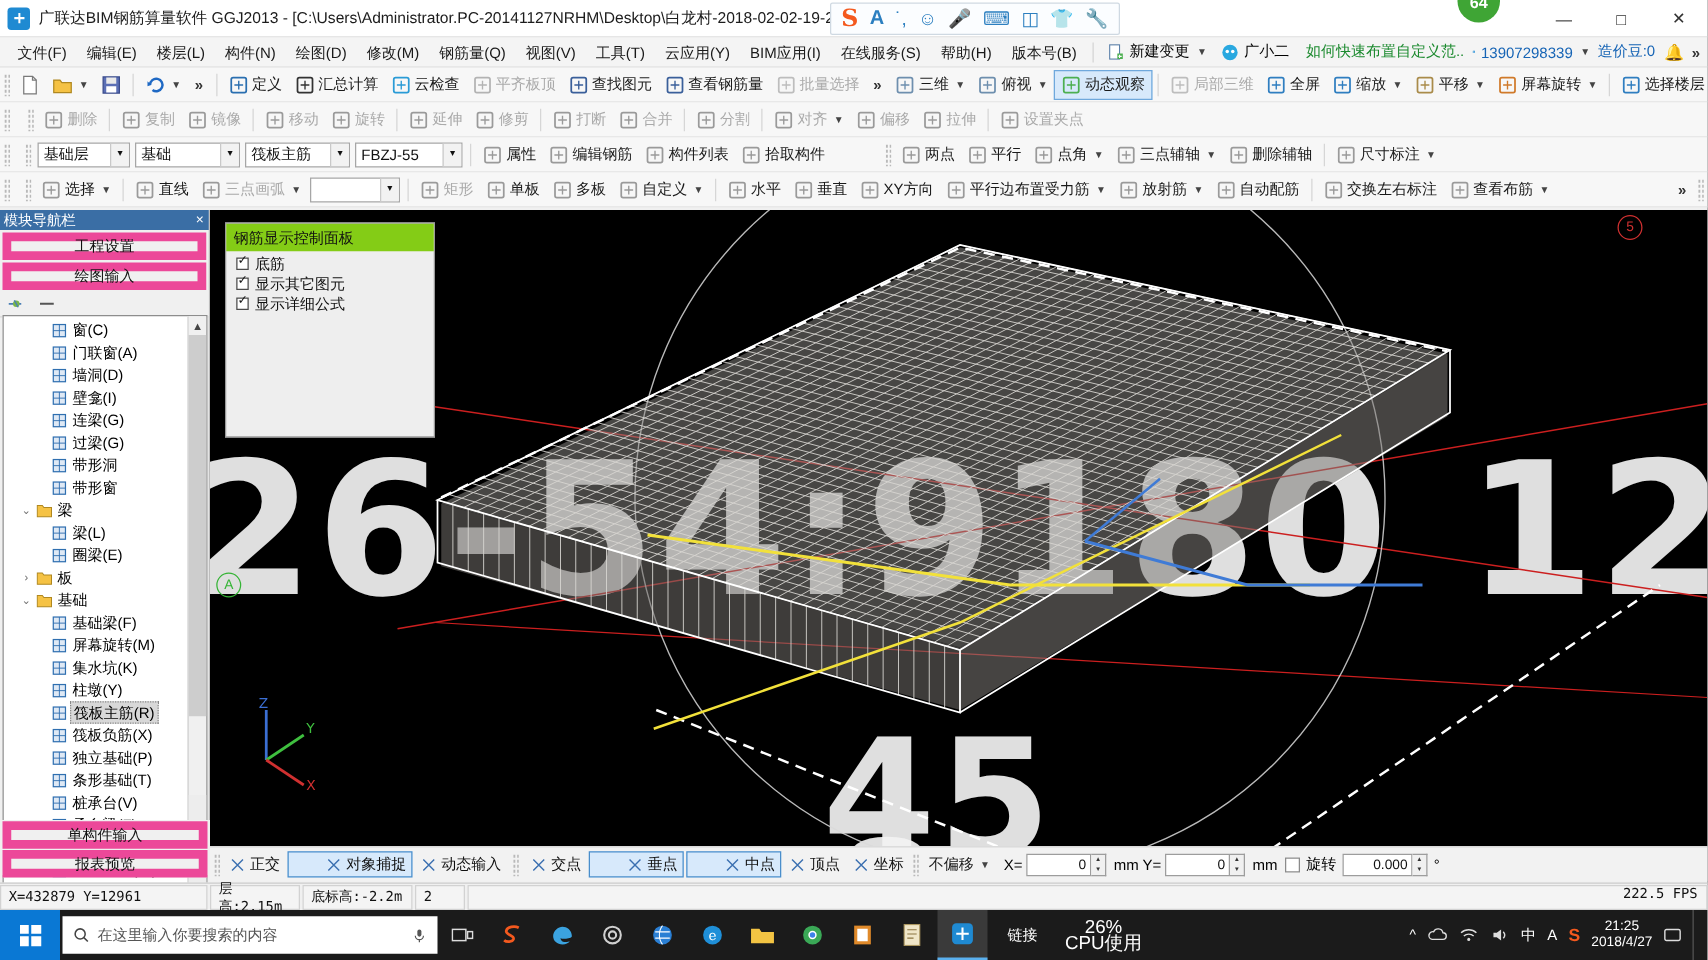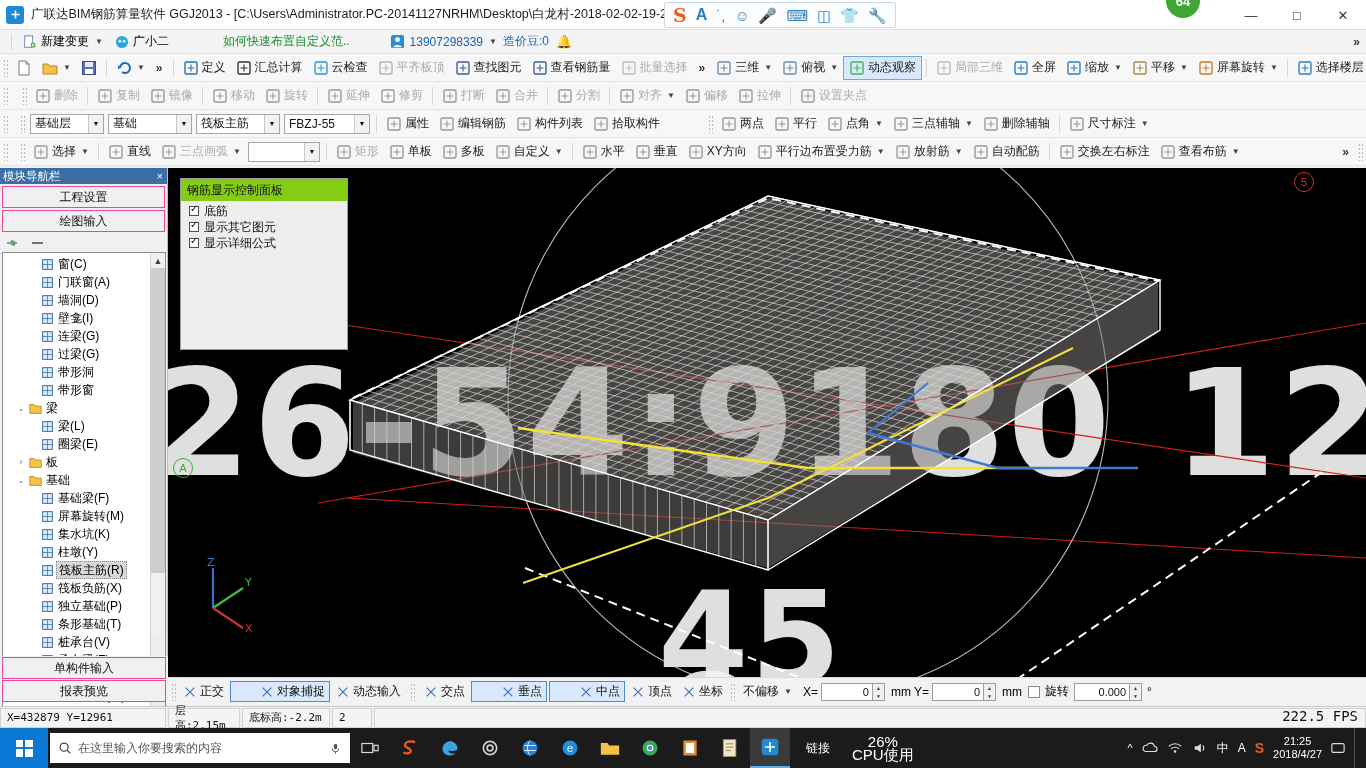--- a/index.html
+++ b/index.html
@@ -83,21 +83,21 @@
   .leftpanel {
     position:absolute; left:0; top:168px; width:168px; height:509px;
     background:#f0f0f0; border-right:1px solid #bdbdbd;
   }
   .lp-header {
     height:16px; background:#3a6ea5; color:#fff; font-size:11.5px;
     display:flex; align-items:center; padding-left:3px;
   }
   .lp-header .x { margin-left:auto; margin-right:4px; font-size:11px; }
   .lp-bar {
-    height:22px; background:#f0f0f0; border:1px solid #ec4899; margin:2px 2px 0 2px;
+    height:22px; background:#f0f0f0; border:7px solid #ec4899; margin:2px 2px 0 2px;
     display:flex; align-items:center; justify-content:center; font-size:12px; color:#111;
   }
   .lp-tools { height:22px; display:flex; align-items:center; padding-left:6px; gap:8px;
               border-bottom:1px solid #d7d7d7; background:#f0f0f0;}
   .treebox {
     position:absolute; left:2px; top:84px; width:164px; height:488px;
     background:#fff; border:1px solid #8d8d8d; overflow:hidden;
   }
   .tree { position:absolute; left:0; top:2px; width:148px; }
   .trow { height:18px; display:flex; align-items:center; font-size:12px; color:#000;
@@ -185,21 +185,21 @@
     width:300px; height:30px; background:#fff; margin-left:2px; display:flex; align-items:center;
     padding:0 8px; font-size:12px; color:#555; gap:6px;
   }
   .tb-item { width:40px; height:40px; display:flex; align-items:center; justify-content:center; }
   .tb-item.active { border-bottom:2px solid #5ab0ee; background:#3a3a3a; }
   .tray { margin-left:auto; display:flex; align-items:center; color:#fff; font-size:11px; gap:9px;
           padding-right:4px; }
   .clock { text-align:center; line-height:13px; font-size:11px; color:#fff; }
   .cpu { color:#fff; font-size:15px; text-align:center; line-height:13px; }
   .showdesk { width:8px; height:40px; border-left:1px solid #555; }
-  .fps { position:absolute; right:8px; top:708px; font-size:14px; color:#111;
+  .fps { position:absolute; right:8px; top:708px; font-size:11px; color:#111;
          font-family:"DejaVu Sans Mono", monospace; }
 </style>
 </head>
 <body>
 
 <div id="app">
 
   <div class="titlebar">
     <div class="tb-icon">
       <svg width="13" height="13" viewBox="0 0 16 16">
@@ -223,20 +223,36 @@
     <div class="badge64">64</div>
 
     <div class="win-ctrl">
       <div class="win-btn">—</div>
       <div class="win-btn">□</div>
       <div class="win-btn close">✕</div>
     </div>
   </div>
 
   <div class="menubar">
+    <div id="menu-items" style="display:flex;align-items:center;">
+        <div class="menu-item">文件(F)</div>
+        <div class="menu-item">编辑(E)</div>
+        <div class="menu-item">楼层(L)</div>
+        <div class="menu-item">构件(N)</div>
+        <div class="menu-item">绘图(D)</div>
+        <div class="menu-item">修改(M)</div>
+        <div class="menu-item">钢筋量(Q)</div>
+        <div class="menu-item">视图(V)</div>
+        <div class="menu-item">工具(T)</div>
+        <div class="menu-item">云应用(Y)</div>
+        <div class="menu-item">BIM应用(I)</div>
+        <div class="menu-item">在线服务(S)</div>
+        <div class="menu-item">帮助(H)</div>
+        <div class="menu-item">版本号(B)</div>
+      </div>
     <div class="menu-sep"></div>
     <div class="menu-tag">
       <svg class="mini-ic" viewBox="0 0 16 16">
         <rect x="2" y="1" width="9" height="13" fill="#fff" stroke="#5a7fa8"></rect>
         <path d="M9 9h5v5H9z" fill="#4caf50"></path>
           <path d="M11 10v3M10 11.5h3" stroke="#fff" stroke-width="1"></path>
       </svg>
       <span>新建变更</span>
       <span class="caret">▼</span>
     </div>

